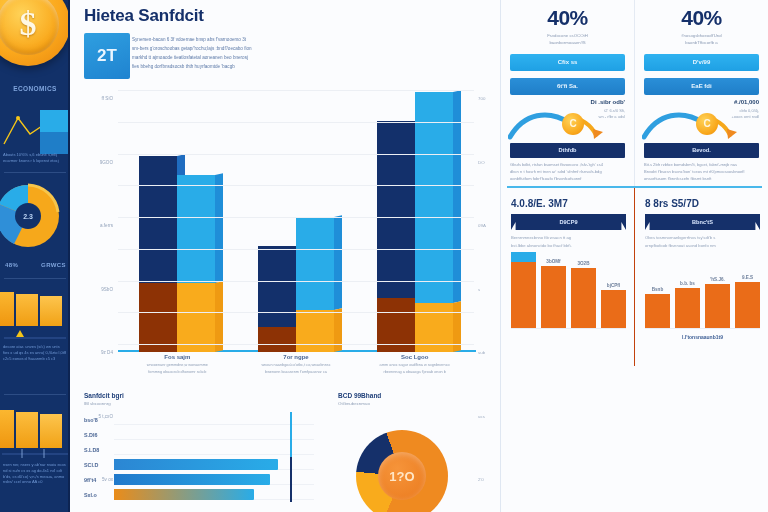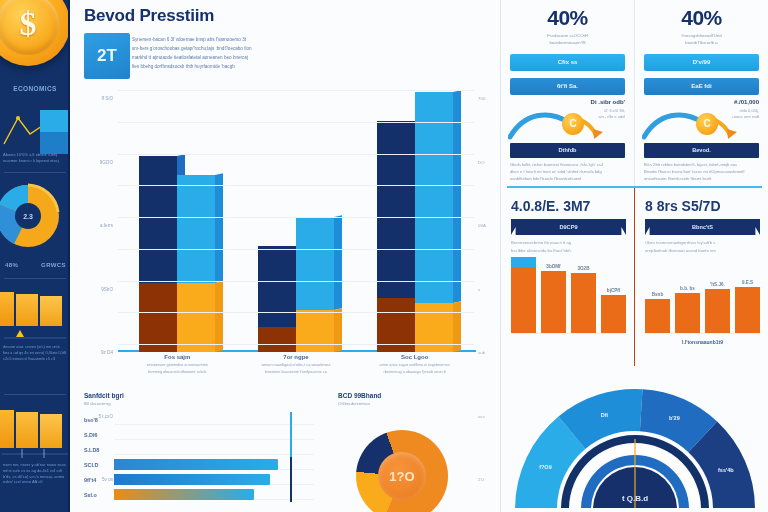--- a/index.html
+++ b/index.html
@@ -155,21 +155,21 @@
     font-size: 5.6px; font-weight: bold; color: #dce9ff; filter: blur(.3px); margin-top: 2px;
   }
   .footer-text { font-size: 4.1px; line-height: 1.75; color: #8b9bb5; margin-top: 3px; filter: blur(.45px); }
   .footer-text span { display: block; }
 
   .hrule { height: 2px; background: #29ace8; margin: 0 6px; opacity: .85; }
 
   .mini-panels { display: flex; height: 178px; }
   .mini-panel { flex: 1; padding: 10px 8px 0 10px; }
   .mini-panel + .mini-panel { border-left: 1px solid #c2410c; }
-  .mini-head { font-size: 14px; font-weight: bold; color: #1d3b73; filter: blur(.3px); }
+  .mini-head { font-size: 10px; font-weight: bold; color: #1d3b73; filter: blur(.3px); }
   .ribbon {
     margin-top: 5px; height: 16px; background: #15306a; color: #dbe8ff;
     display: flex; align-items: center; justify-content: center;
     font-size: 5.6px; font-weight: bold; filter: blur(.3px);
     clip-path: polygon(0 0, 100% 0, 100% 100%, 96% 50%, 96% 100%, 4% 100%, 4% 50%, 0 100%);
   }
   .mini-sub { font-size: 4.2px; line-height: 1.8; color: #93a3bb; margin-top: 4px; filter: blur(.45px); }
   .mini-sub span { display: block; }
   .mini-chart { margin-top: 6px; height: 74px; display: flex; align-items: flex-end; gap: 5px; border-bottom: 1px solid #e9edf4; }
   .mcol { flex: 1; display: flex; flex-direction: column; justify-content: flex-end; align-items: center; }
@@ -260,21 +260,21 @@
       <span>nsen ner, nsers y ab'nar    nsoiu</span>
       <span>ecos nd  si su/n cs  xs ag   do.4s1</span>
       <span>nd'  cdt b'ds, cs  d0'co)   v,n,/s</span>
       <span>meaua, anmo nsbs/ cce/ onno  AA  c0</span>
     </div>
   </div>
 
   <div class="main">
 
     <div class="header">
-      <div class="title">Bevod Presstiim</div>
+      <div class="title">Hietea Sanfdcit</div>
       <div class="intro">
         <div class="intro-badge">2T</div>
         <div class="intro-text">
           <span>Synersen-bacan 6 3f vdoemae bnsp abs f'varnooemo   3t</span>
           <span>sm-bers  g'oroschoobas  getap/'rochu;lajs  :bndf'/oecabo fion</span>
           <span>markhd tt ajmoaode tieatlosfatetal aoneanen beo bnerosj</span>
           <span>fies bbehg  dorfbnsdsocsb thth huyrfaomtde 'bacgb</span>
         </div>
       </div>
     </div>
@@ -577,32 +577,14 @@
             </div>
             <div class="mcol">
               <div class="mcol-val">9.E.S</div>
               <div class="mbar" style="height:46px"></div>
             </div>
           </div>
           <div class="mini-foot">l.l'tonsnaaunb1t9</div>
         </div>
       </div>
 
-    <div class="radial">
-      <svg class="radial-svg" width="250" height="140" viewBox="0 0 250 140" id="radialsvg">
-          <path d="M5 134.99999999999997 A120 120 0 0 1 48.50912123015728 42.53841086690527 L75.28092879960224 74.89996706348842 A78 78 0 0 0 47 135 Z" fill="#29ace8"></path>
-          <text x="35.422121805864066" y="94.84785013505783" text-anchor="middle" class="rad-label" font-family="Liberation Sans, sans-serif">f?O9</text>
-          <path d="M48.50912123015728 42.53841086690527 A120 120 0 0 1 132.53486234351763 15.236792588607415 L129.89766052328645 57.153915182594815 A78 78 0 0 0 75.28092879960224 74.89996706348842 Z" fill="#1f8ed8"></path>
-          <text x="94.40731755688022" y="42.84540488677979" text-anchor="middle" class="rad-label" font-family="Liberation Sans, sans-serif">Dfi</text>
-          <path d="M132.53486234351763 15.236792588607415 A120 120 0 0 1 207.14565271144264 47.52376470943061 L178.39467426243772 78.14044706112989 A78 78 0 0 0 129.89766052328645 57.153915182594815 Z" fill="#1f6cc0"></path>
-          <text x="164.31764117284328" y="46.14229205728587" text-anchor="middle" class="rad-label" font-family="Liberation Sans, sans-serif">b'29</text>
-          <path d="M207.14565271144264 47.52376470943061 A120 120 0 0 1 245 135 L203 135 A78 78 0 0 0 178.39467426243772 78.14044706112989 Z" fill="#1b3f82"></path>
-          <text x="215.85770794271411" y="97.68235882715672" text-anchor="middle" class="rad-label" font-family="Liberation Sans, sans-serif">fss'4b</text>
-          <path d="M51 135 A74 74 0 0 1 199 135 L191 135 A66 66 0 0 0 59 135 Z" fill="#123169"></path>
-          <path d="M61 135 A64 64 0 0 1 189 135 L181 135 A56 56 0 0 0 69 135 Z" fill="#ffffff"></path>
-          <path d="M71 135 A54 54 0 0 1 179 135 L169 135 A44 44 0 0 0 81 135 Z" fill="#1f6cc0"></path>
-          <path d="M83 135 A42 42 0 0 1 167 135 L125 135 A0 0 0 0 0 125 135 Z" fill="#15306a"></path>
-          <line x1="125" y1="135" x2="125" y2="65" stroke="#f6a81b" stroke-width="1.2"></line>
-          <text x="125" y="127" text-anchor="middle" class="rad-center" font-family="Liberation Sans, sans-serif">t Q.B.d</text>
-        </svg>
-    </div>
   </div>
 </div>
 
 </body></html>

